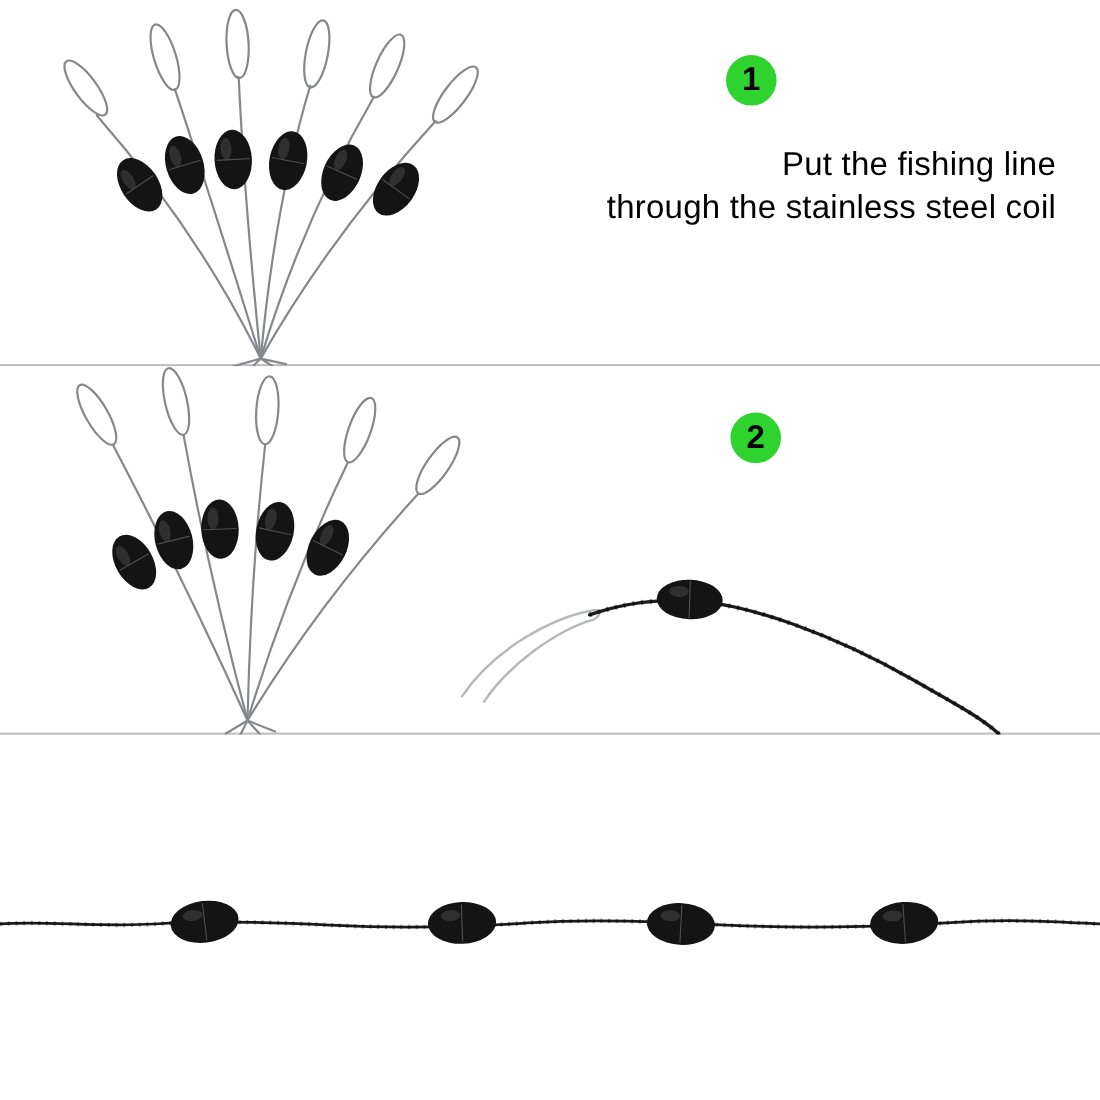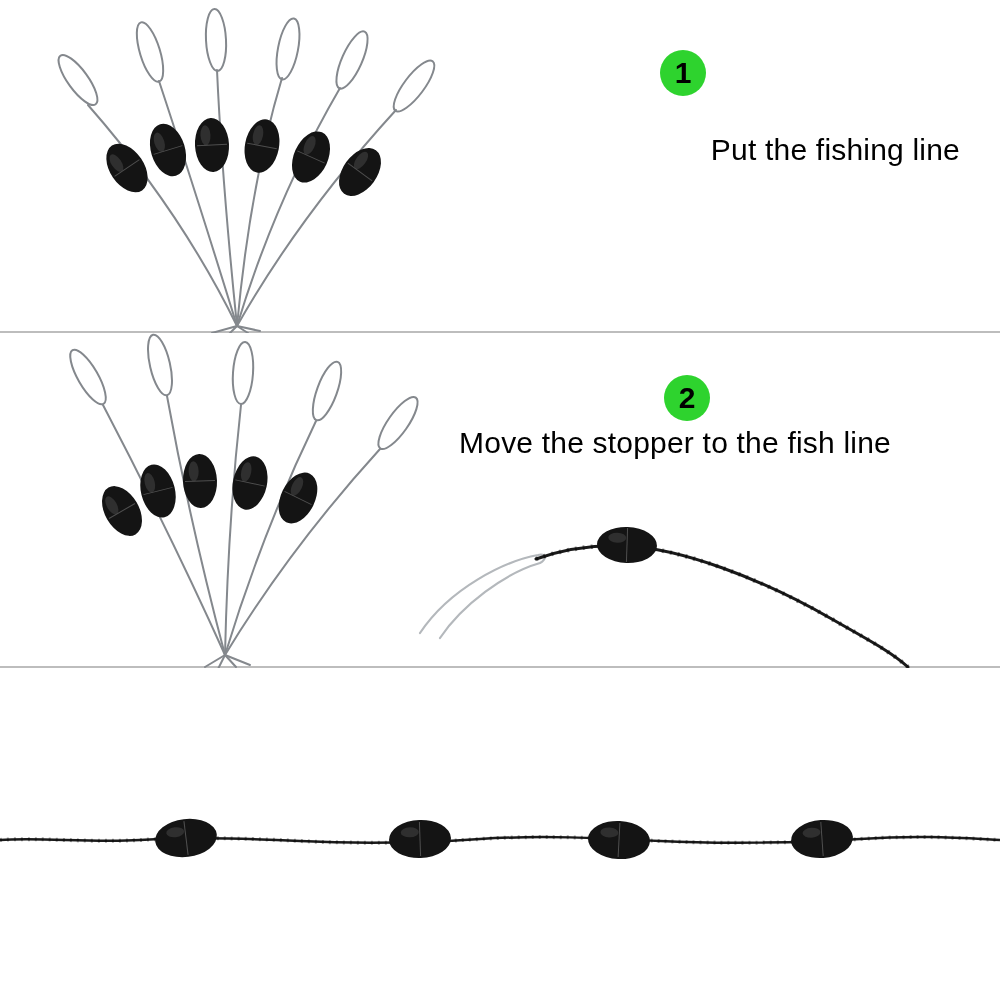--- a/index.html
+++ b/index.html
@@ -91,20 +91,21 @@
           <line x1="345" y1="172" x2="375" y2="172" stroke="#4f4f4f" stroke-width="1"></line>
         </g>
       </g>
     </svg>
 
     <div class="badge badge-1">
       <span>1</span>
     </div>
     <div class="caption caption-1">
       <div>Put the fishing line</div>
+      <div>through the stainless steel coil</div>
     </div>
   </section>
 
   <section class="panel panel-2">
     <svg class="illu" width="1000" height="335" viewBox="0 0 1000 335">
 
       <g stroke="#84888d" stroke-width="2" fill="none" stroke-linecap="round">
         <path d="M225,322 Q170,200 103,72"></path>
         <path d="M225,322 Q190,190 167,63"></path>
         <path d="M225,322 Q228,190 241,72"></path>
@@ -160,23 +161,20 @@
           <ellipse cx="627" cy="212" rx="30" ry="18" fill="#141414"></ellipse>
           <ellipse cx="617" cy="205" rx="9" ry="5" fill="#3a3a3a" opacity="0.7"></ellipse>
           <line x1="627" y1="195" x2="627" y2="229" stroke="#4f4f4f" stroke-width="1"></line>
         </g>
       </g>
     </svg>
 
     <div class="badge badge-2">
       <span>2</span>
     </div>
-    <div class="caption caption-2">
-      <div>Move the stopper to the fish line</div>
-    </div>
   </section>
 
   <section class="panel panel-3">
     <svg class="illu" width="1000" height="332" viewBox="0 0 1000 332">
       <path d="M0,172 C40,169 90,175 140,172 S240,170 300,173 S420,175 480,171 S600,170 660,173 S800,175 860,171 S960,170 1000,172" stroke="#1b1b1b" stroke-width="2.5" fill="none"></path>
       <path d="M0,172 C40,169 90,175 140,172 S240,170 300,173 S420,175 480,171 S600,170 660,173 S800,175 860,171 S960,170 1000,172" stroke="#000000" stroke-width="4" fill="none" stroke-dasharray="2 5" opacity="0.35"></path>
       <g>
         <g transform="rotate(-7 186 170)">
           <ellipse cx="186" cy="170" rx="31" ry="19" fill="#141414"></ellipse>
           <ellipse cx="176" cy="163" rx="9" ry="5" fill="#3a3a3a" opacity="0.7"></ellipse>

